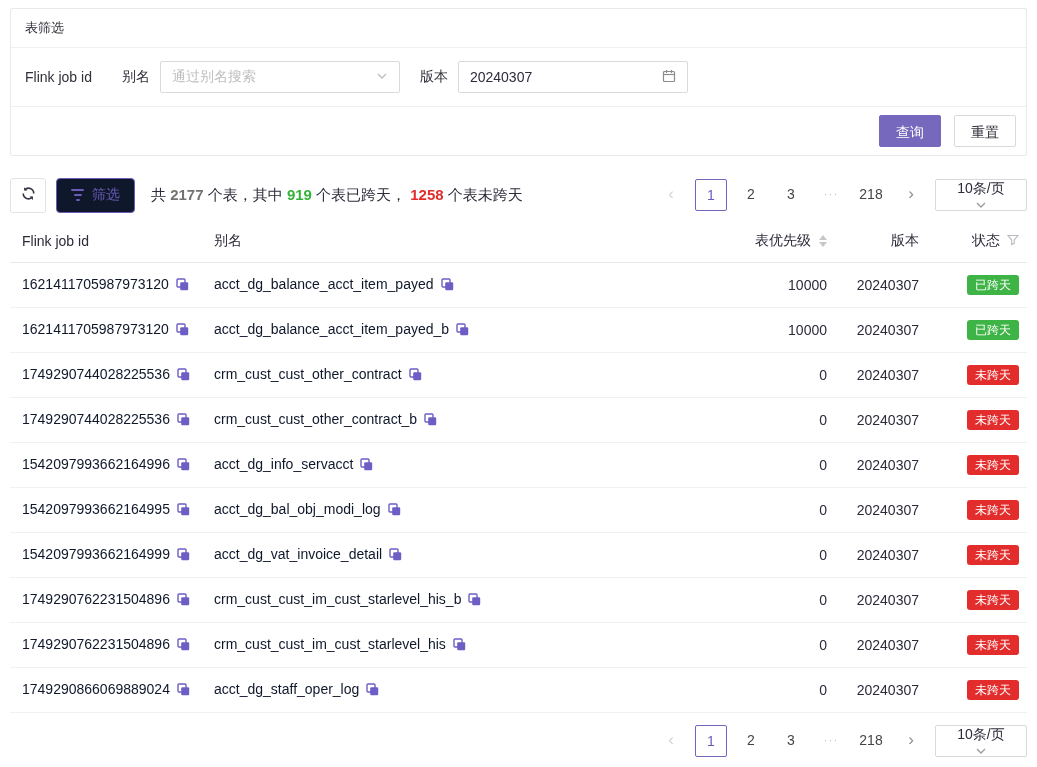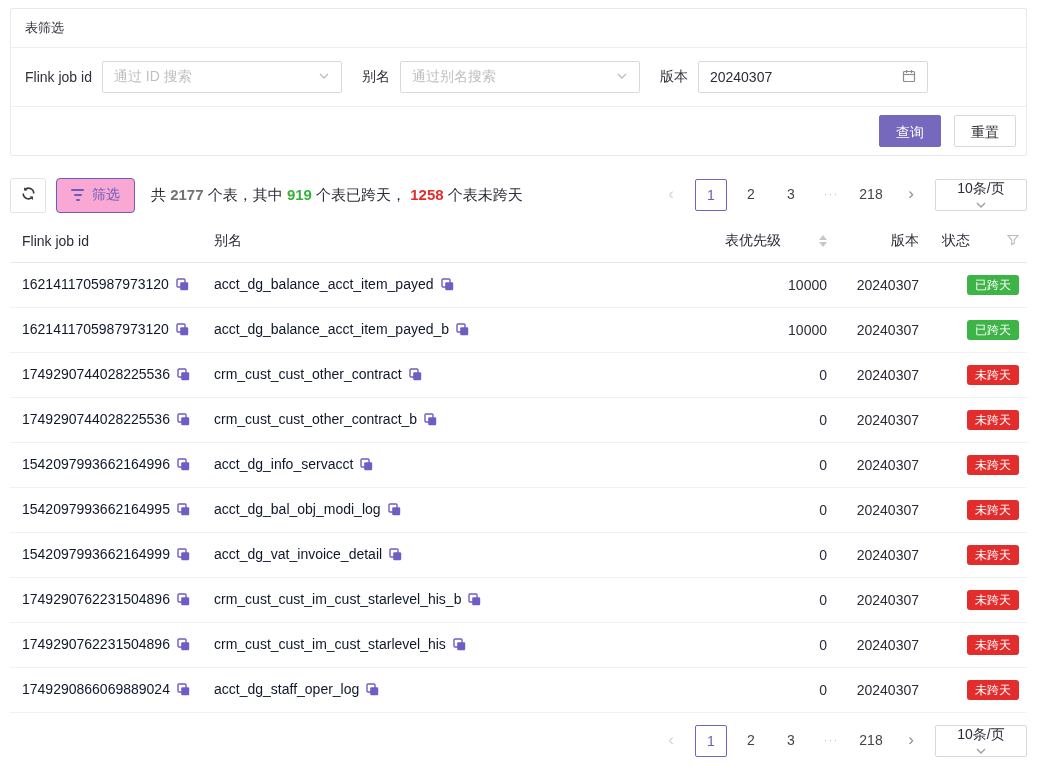--- a/index.html
+++ b/index.html
@@ -25,21 +25,21 @@
   .card-footer { display:flex; justify-content:flex-end; align-items:center; gap:13px; padding:8px 10px; }
   .btn { height:32px; padding:8px 16px; font-size:14px; border-radius:2px; border:1px solid #d9d9d9;
          background:#fff; color:#30303a; cursor:pointer; font-family:inherit; }
   .btn.primary { background:#7568bd; border-color:#7568bd; color:#fff; }
 
   
   .toolbar { display:flex; align-items:center; margin-top:20px; height:38px; }
   .icon-btn { width:36px; height:35px; display:flex; align-items:center; justify-content:center;
     border:1px solid #e3e3e6; border-radius:3px; background:#fff; cursor:pointer; }
   .filter-btn { display:flex; align-items:center; gap:8px; height:35px; padding:0 14px;
-    margin-left:10px; border:1px solid #6a5cb8; border-radius:4px; background:#f9a8d4;
+    margin-left:10px; border:1px solid #6a5cb8; border-radius:4px; background:#0f172a;
     color:#6a5cb8; font-size:14px; cursor:pointer; font-family:inherit; }
   .flt-lines { display:inline-flex; flex-direction:column; gap:3px; align-items:center; }
   .flt-lines i { display:block; height:2px; background:#6a5cb8; border-radius:1px; }
   .flt-lines i:nth-child(1){ width:13px; } .flt-lines i:nth-child(2){ width:8px; } .flt-lines i:nth-child(3){ width:4px; }
   .summary { margin-left:16px; font-size:15px; color:#2b2b3a; white-space:nowrap; }
   .seg { color:#2b2b3a; }
   .seg.v-blue { color:#737373; font-weight:bold; }
   .seg.v-green { color:#35b138; font-weight:bold; }
   .seg.v-red { color:#e32c2c; font-weight:bold; }
   .spacer { flex:1; }
@@ -66,39 +66,31 @@
   th.col-pri, th.col-ver, th.col-status { text-align:right; }
   .link { color:#0f172a; cursor:pointer; }
   .copy { margin-left:7px; cursor:pointer; vertical-align:-2px; display:inline-block; }
   .badge { display:inline-block; padding:3px 8px; border-radius:3px; color:#fff; font-size:12px; line-height:14px; }
   .badge.v-success { background:#3eb346; }
   .badge.v-danger { background:#e32c2c; }
   .sorter { display:inline-flex; flex-direction:column; margin-left:8px; vertical-align:middle; }
   .caret { width:0; height:0; border-left:4px solid transparent; border-right:4px solid transparent; }
   .caret.up { border-bottom:5px solid #c6c6cb; margin-bottom:2px; }
   .caret.down { border-top:5px solid #c6c6cb; }
-  .th-flex { display:inline-flex; align-items:center;gap:30px; }
+  .th-flex { display:inline-flex; align-items:center; }
   .funnel { margin-left:7px; }
 </style>
 </head>
 <body>
 
 <section class="card">
   <div class="card-title">表筛选</div>
   <div class="filter-row">
     <div class="field">
       <span class="flabel">Flink job id</span>
-      <div class="select">
-        <span class="placeholder">通过 ID 搜索</span>
-        <span>
-          <svg width="12" height="12" viewBox="0 0 12 12">
-              <path d="M2 4l4 4 4-4" fill="none" stroke="#bfbfbf" stroke-width="1.4"></path>
-            </svg>
-        </span>
-      </div>
     </div>
     <div class="field">
       <span class="flabel">别名</span>
       <div class="select">
         <span class="placeholder">通过别名搜索</span>
         <span>
           <svg width="12" height="12" viewBox="0 0 12 12">
               <path d="M2 4l4 4 4-4" fill="none" stroke="#bfbfbf" stroke-width="1.4"></path>
             </svg>
         </span>

